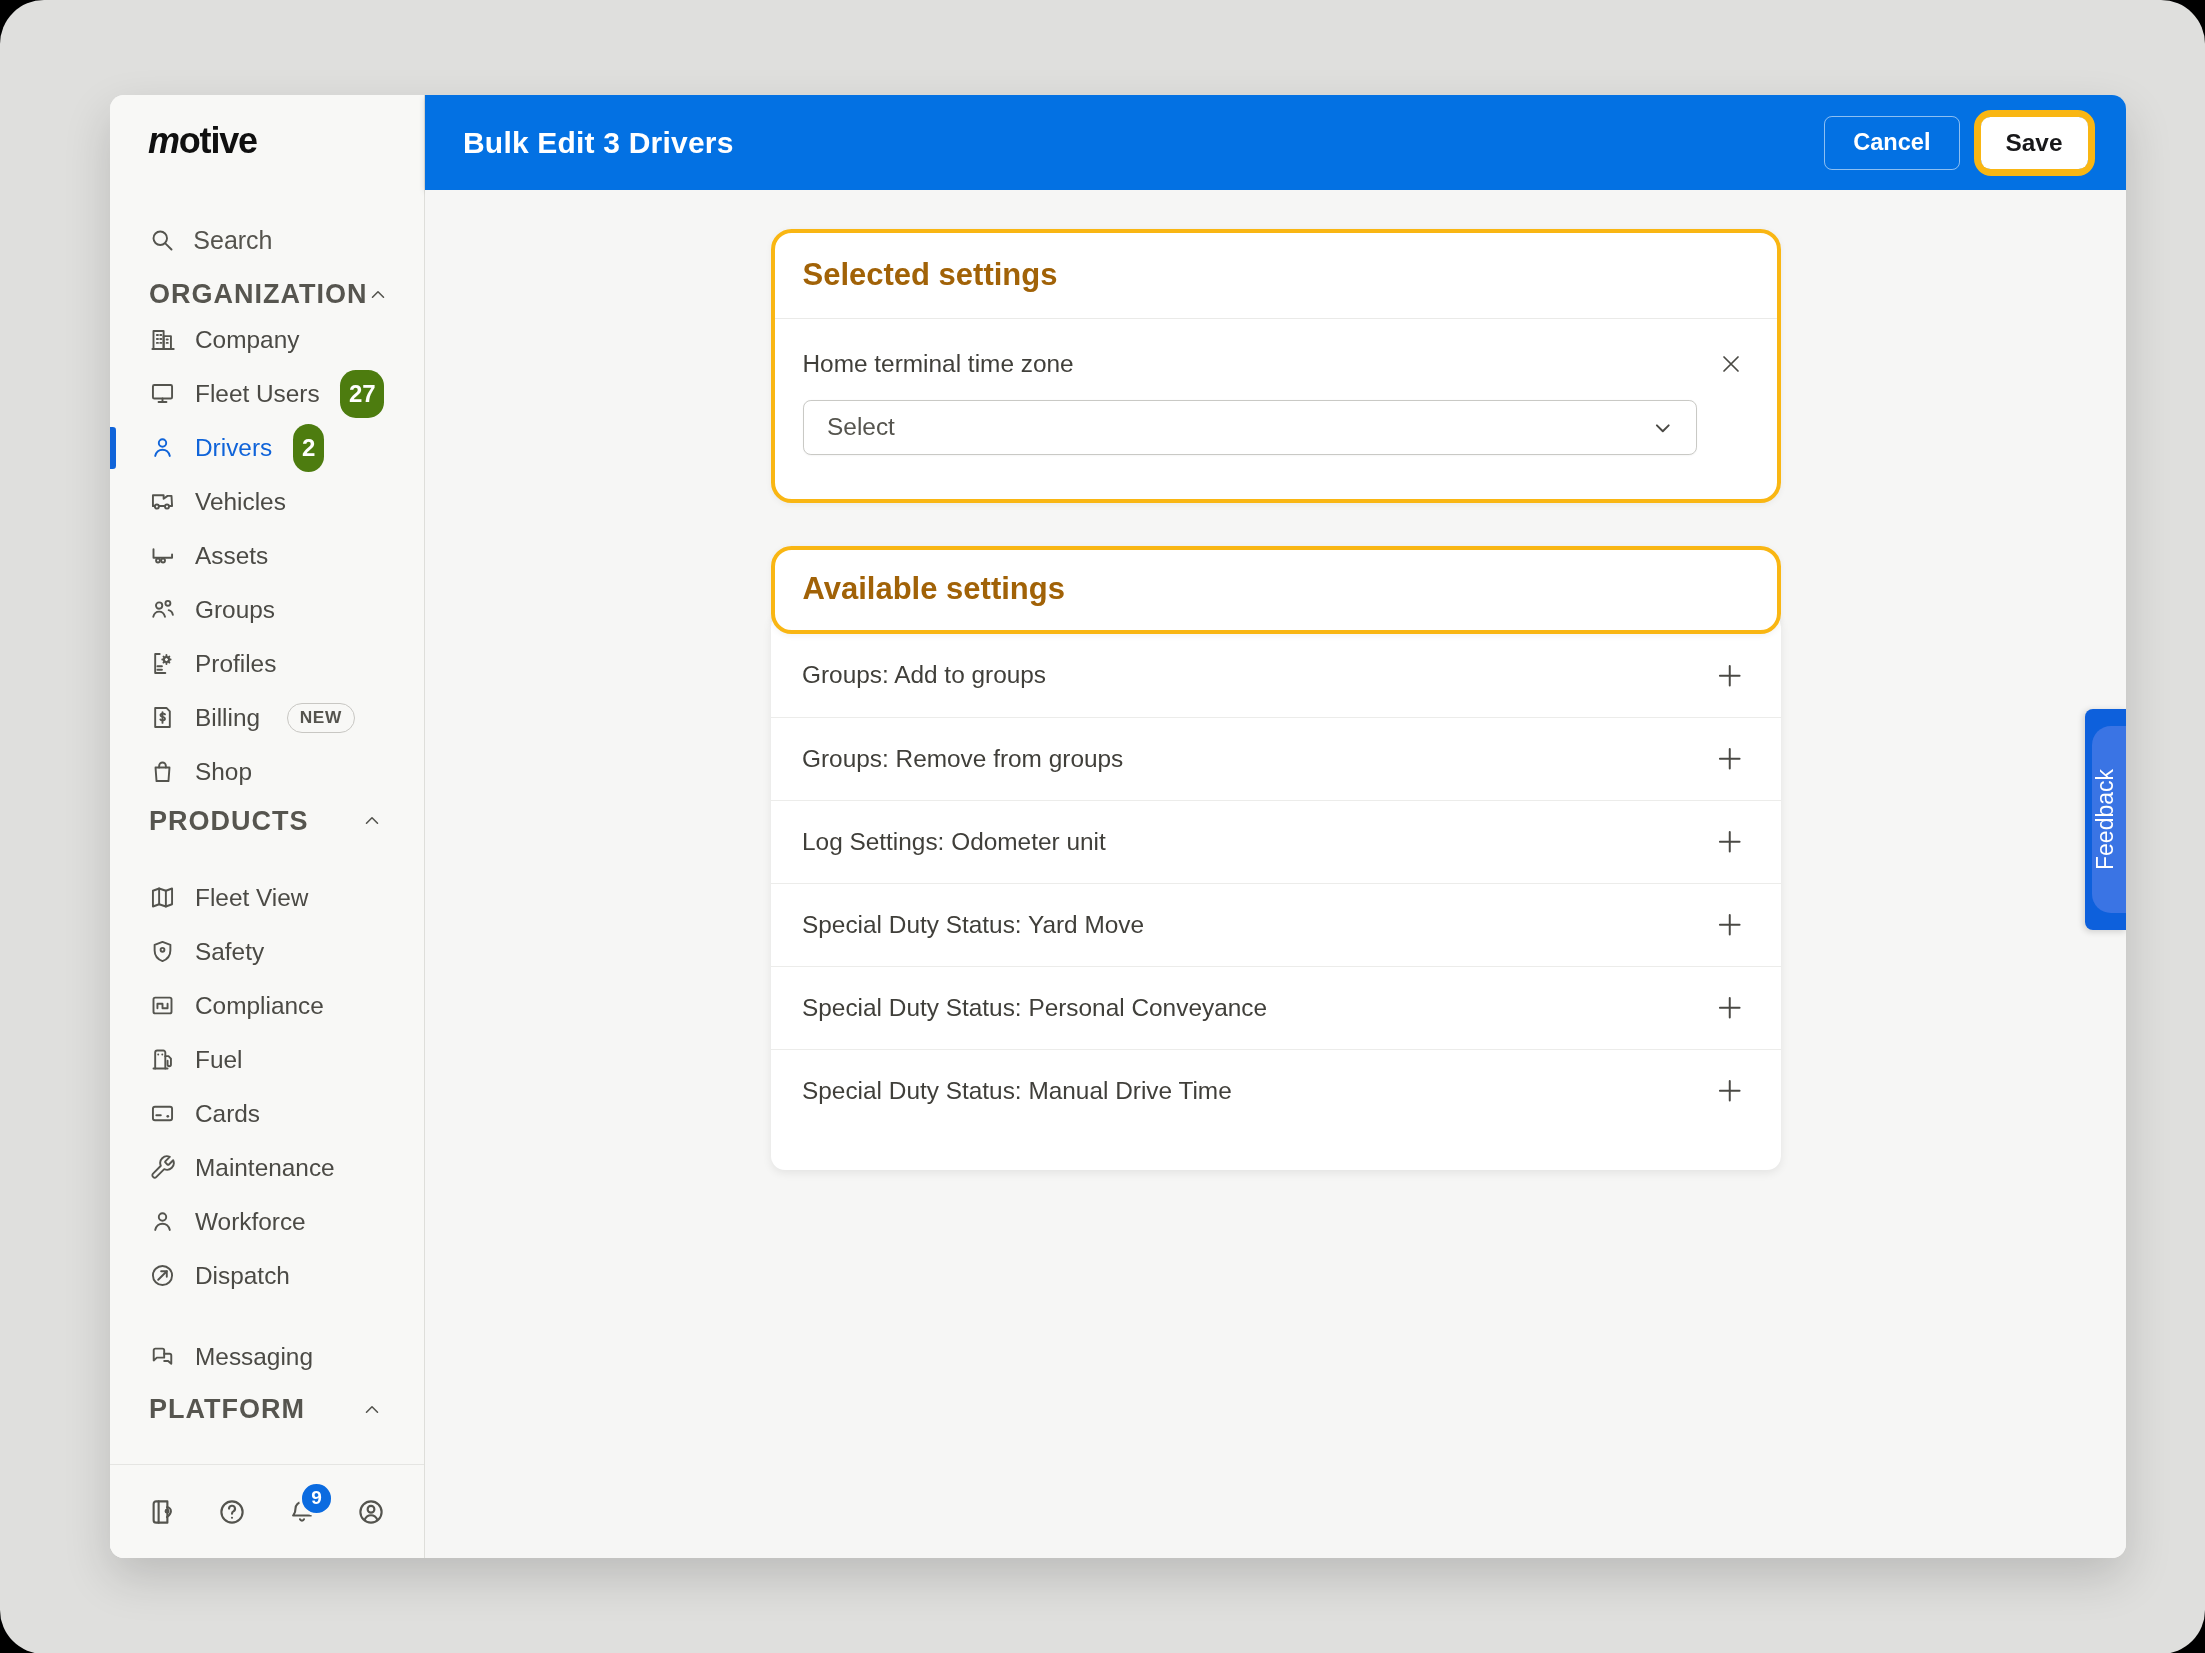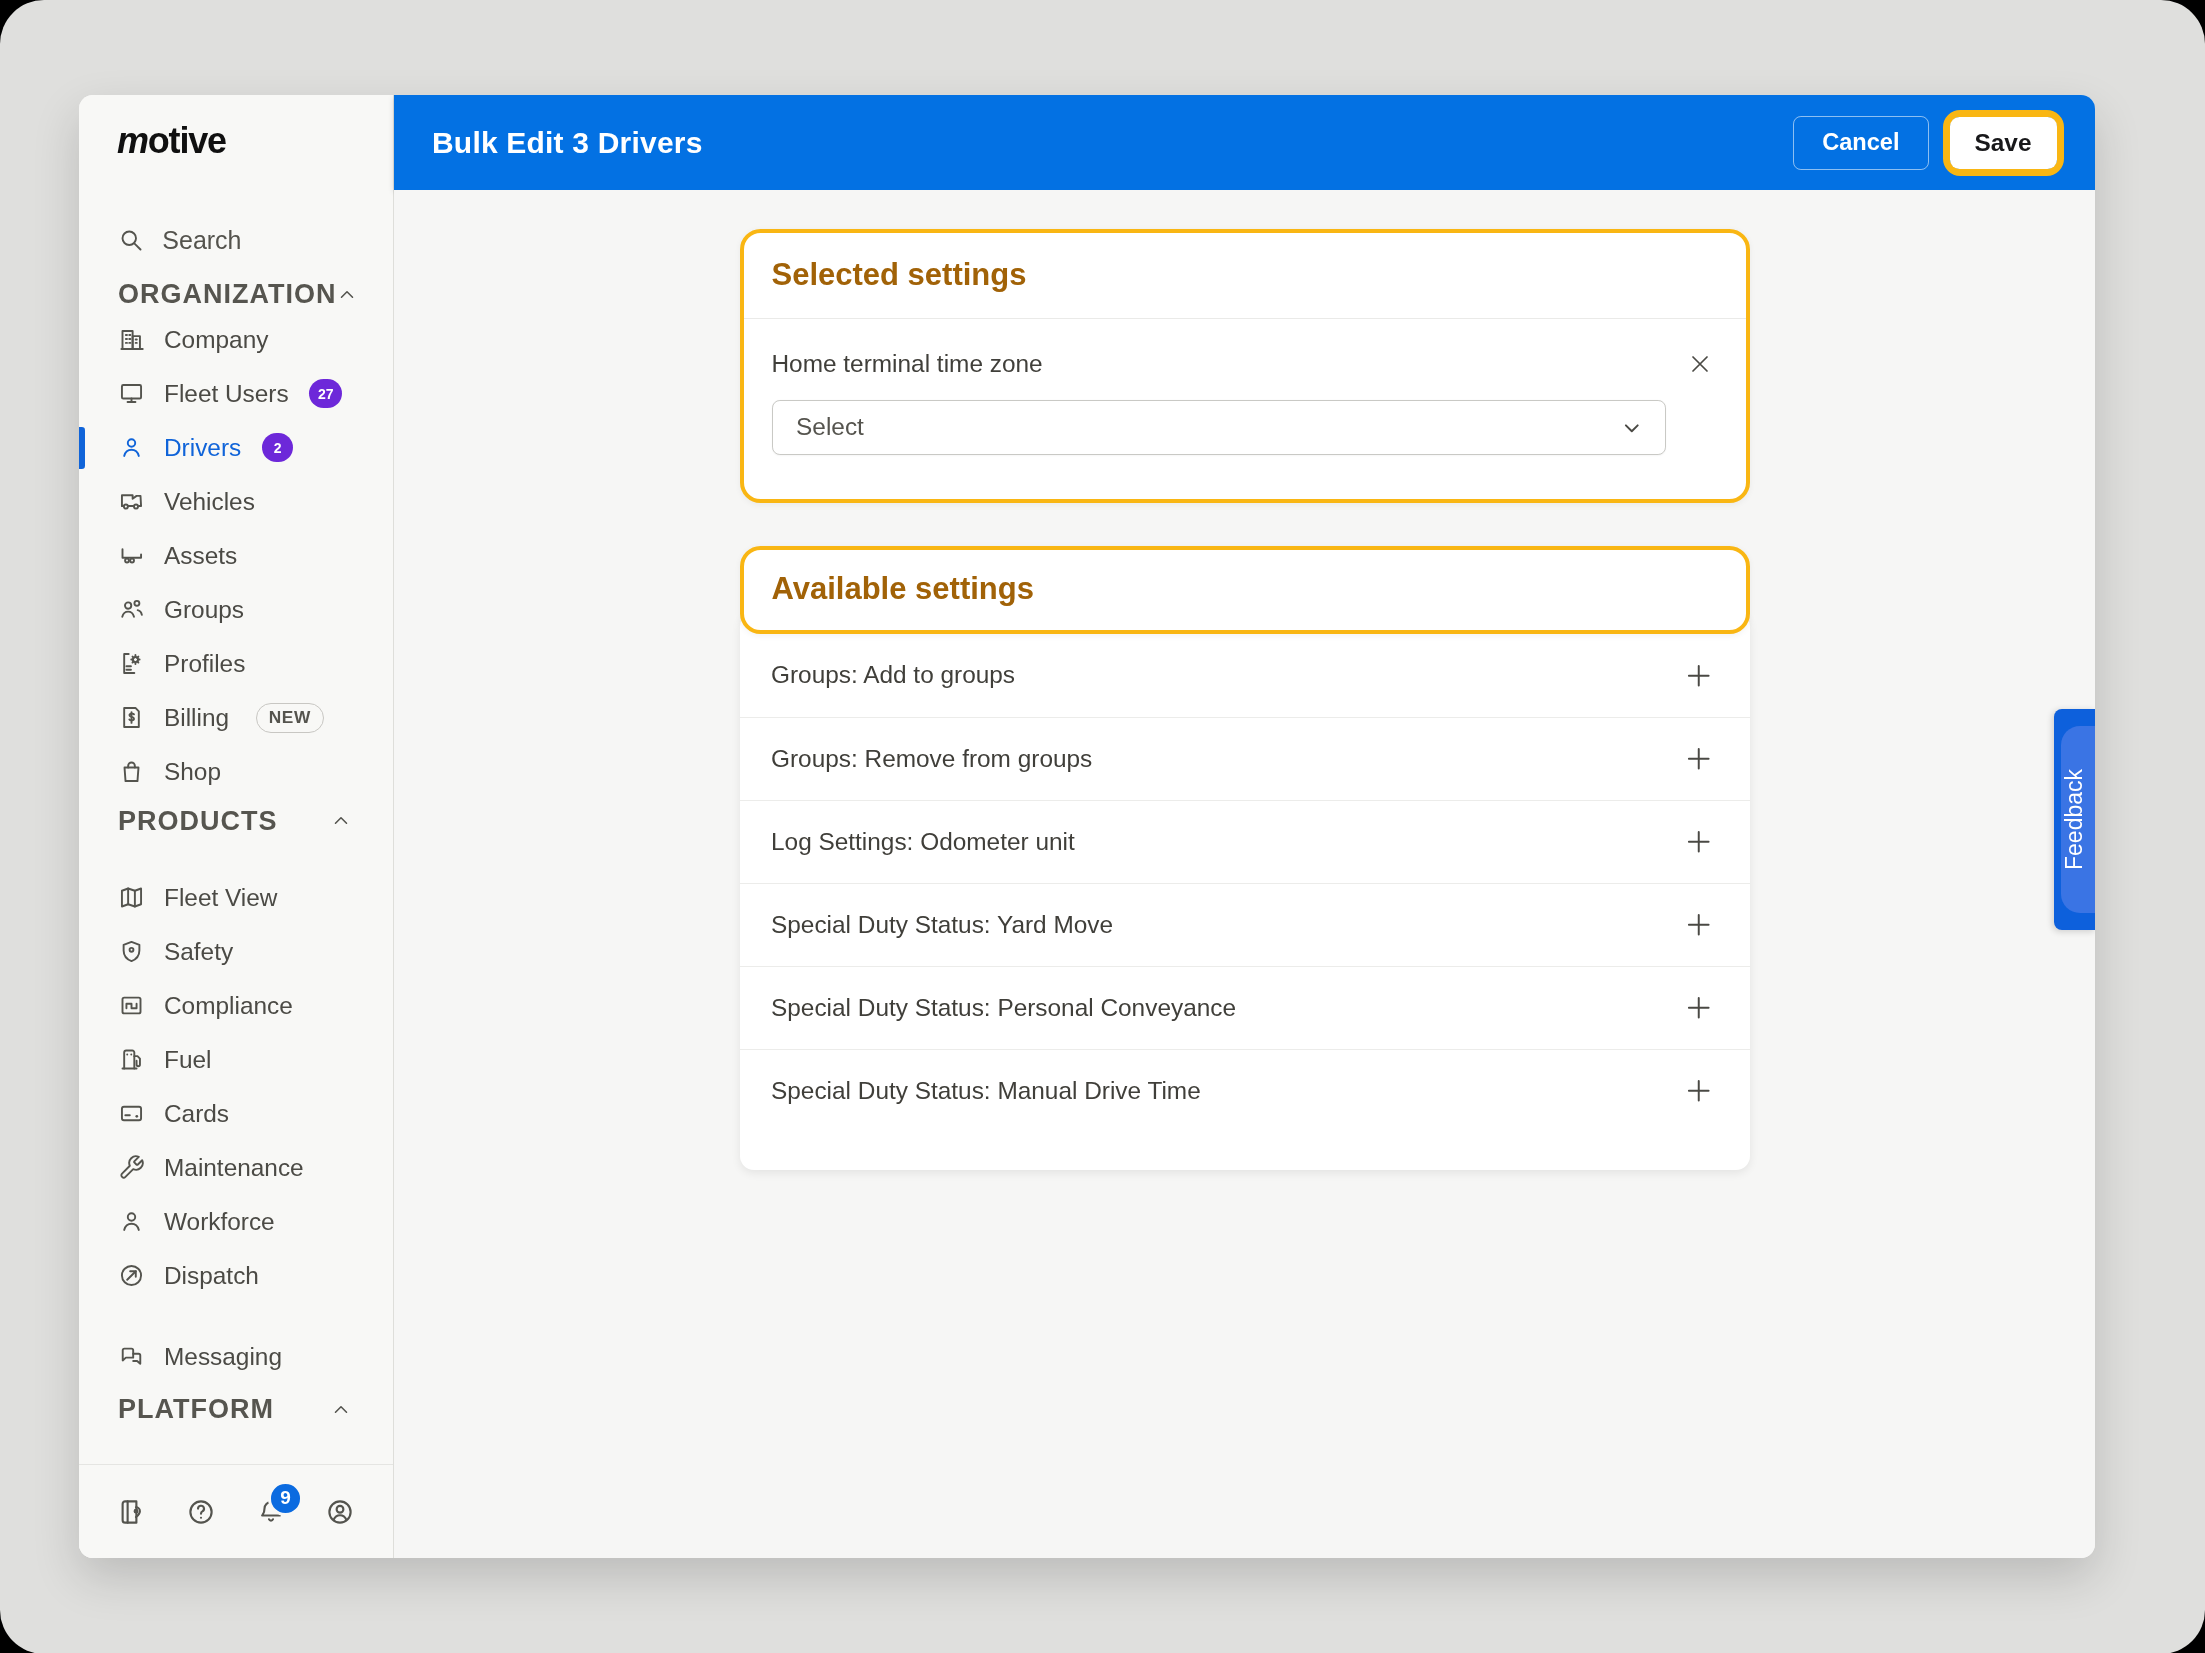--- a/index.html
+++ b/index.html
@@ -1,19 +1,19 @@
 <!DOCTYPE html>
 <html style="font-size:12.6px"><head>
 <meta charset="utf-8">
 <style>
   * { margin:0; padding:0; box-sizing:border-box; }
   html,body { width:2205px; height:1654px; background:#000; font-family:"Liberation Sans", sans-serif; }
   .screen { position:absolute; inset:0; width:2205px; height:1654px; background:#DFDFDD; border-radius:44px; overflow:hidden; }
 
-  .window { position:absolute; left:79px; top:95px; width:2016px; height:1463px; background:#F6F6F5;
+  .window { position:absolute; left:110px; top:95px; width:2016px; height:1463px; background:#F6F6F5;
             border-radius:14px; overflow:hidden; box-shadow:0 19px 47px rgba(0,0,0,0.16); }
 
   
   .sidebar { position:absolute; left:0; top:0; width:315px; height:100%; background:#F8F8F6;
              border-right:1.6px solid #DEDEDA; overflow:hidden; }
   .logo { margin:25px 0 0 38px; font-size:36px; font-weight:800; letter-spacing:-1.2px; color:#101010; }
   .logo .logo-m { font-style:italic; }
   .search-row { display:flex; align-items:center; gap:17.3px; margin-top:58px; padding-left:39px; height:41px; cursor:pointer; }
   .search-row .txt { font-size:25px; color:#54534D; }
   .section-header { display:flex; align-items:center; justify-content:space-between;
@@ -23,22 +23,22 @@
   .sh-products { margin-top:4.7px; }
   .sh-platform { margin-top:7.9px;gap:24px; }
   .nav-item { position:relative; display:flex; align-items:center; gap:19px; height:54px; padding-left:39px; cursor:pointer; }
   .nav-item:first-of-type { margin-top:6.3px; }
   .nav-label { font-size:24.4px; color:#4B4A45; }
   .nav-item.active .nav-label { color:#1064D9; font-weight:500; }
   .nav-item.active::before { content:""; position:absolute; left:0; top:6.3px; bottom:6.3px; width:5.5px; background:#1064D9; border-radius:0 3.2px 3.2px 0; }
   .icon { display:inline-flex; flex:none; }
   .icon svg { stroke:#54544E; fill:none; stroke-width:1.7; stroke-linecap:round; stroke-linejoin:round; }
   .nav-item.active .icon svg { stroke:#1064D9; }
-  .count-badge { margin-left:1.6px; min-width:31.5px; height:29px; padding:0 8.7px; border-radius:15.8px; background:#6d28d9;
-                 color:#fff; font-size:14px; font-weight:700; display:inline-flex; align-items:center; justify-content:center; }
+  .count-badge { margin-left:1.6px; min-width:31.5px; height:48px; padding:0 8.7px; border-radius:15.8px; background:#4d7c0f;
+                 color:#fff; font-size:24px; font-weight:700; display:inline-flex; align-items:center; justify-content:center; }
   .new-pill { margin-left:7.9px; height:30px; padding:0 11.8px; border:1.6px solid #C8C7C3; border-radius:15px;
               color:#55544E; font-size:17.3px; font-weight:700; letter-spacing:0.6px; display:inline-flex; align-items:center; }
   .first-product { margin-top:31.5px; }
   .msg-gap { margin-top:27px; }
   .sidebar-footer { position:absolute; left:0; right:0; bottom:0; height:94px; border-top:1.6px solid #E5E5E2;
                     display:flex; align-items:center; justify-content:space-between; padding:0 38px; background:#F8F8F6; }
   .footer-btn { position:relative; display:inline-flex; cursor:pointer; }
   .notif-badge { position:absolute; right:-17.3px; top:-15.8px; min-width:35px; height:35px; border-radius:17.3px;
                  background:#0B6BE0; border:3.2px solid #F8F8F6; color:#fff; font-size:19px; font-weight:700;
                  display:flex; align-items:center; justify-content:center; }

